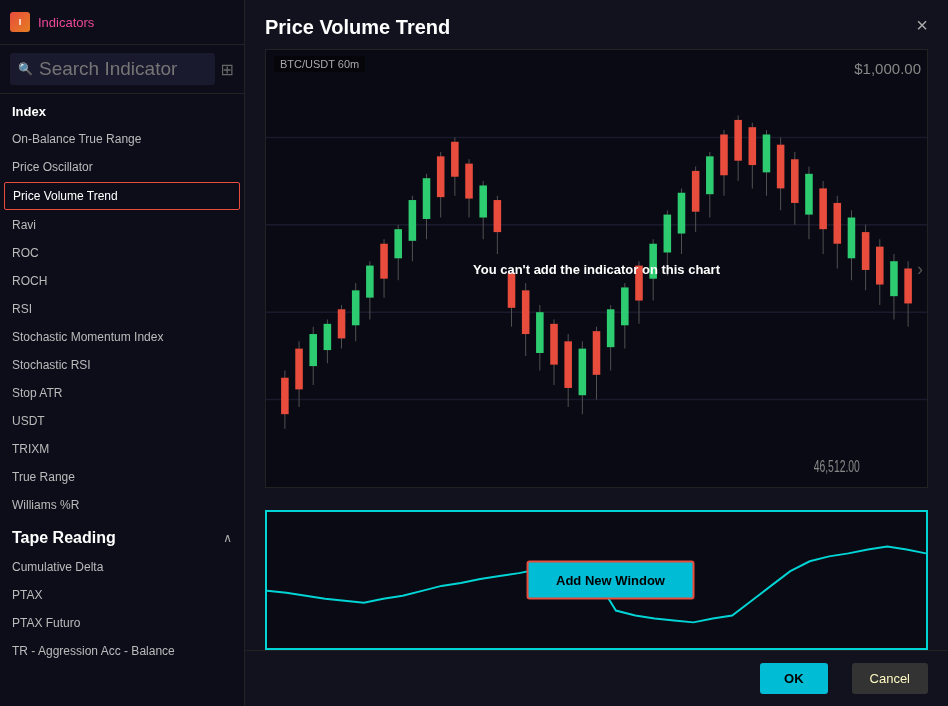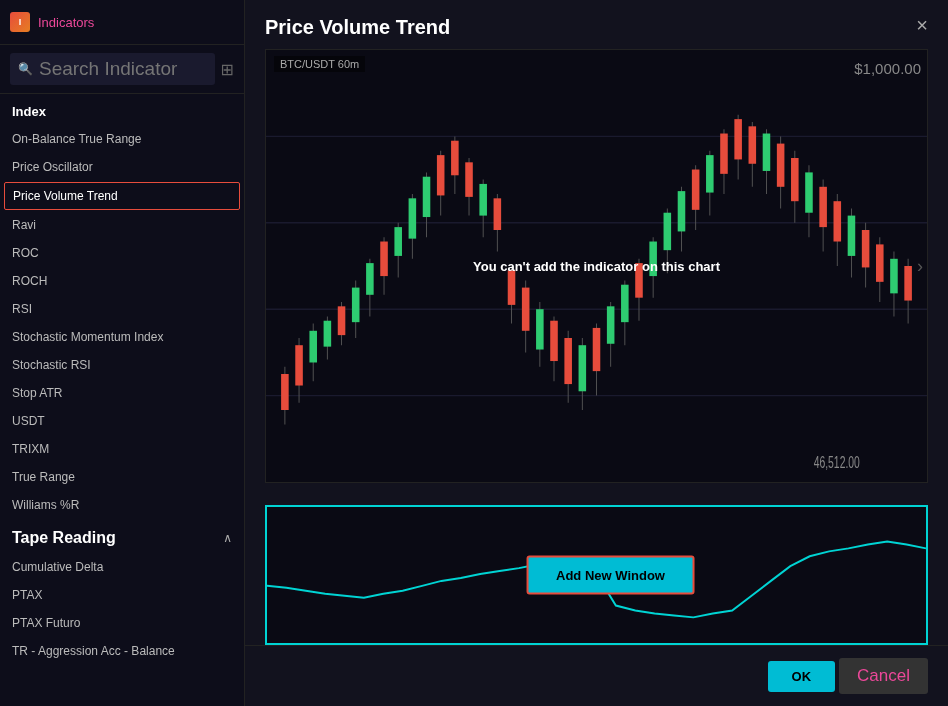--- a/index.html
+++ b/index.html
@@ -246,41 +246,41 @@
       border-radius: 3px;
       margin-left: 14px;
     }
 
     
     .footer {
       display: flex;
       justify-content: flex-end;
       align-items: center;
       padding: 12px 20px;
-      gap: 4px;
+      gap: 24px;
       border-top: 1px solid #222;
     }
     .btn-ok {
       background: #00bcd4;
       color: #000;
       font-weight: bold;
       border: none;
       padding: 8px 24px;
       cursor: pointer;
       border-radius: 3px;
       font-size: 13px;
     }
     .btn-cancel {
       background: #333;
-      color: #ec4899;
+      color: #fef9c3;
       border: none;
       padding: 8px 18px;
       cursor: pointer;
       border-radius: 3px;
-      font-size: 17px;
+      font-size: 13px;
     }
 
     
     .chart-nav-left, .chart-nav-right {
       position: absolute;
       top: 50%;
       transform: translateY(-50%);
       color: #555;
       font-size: 18px;
       cursor: pointer;

